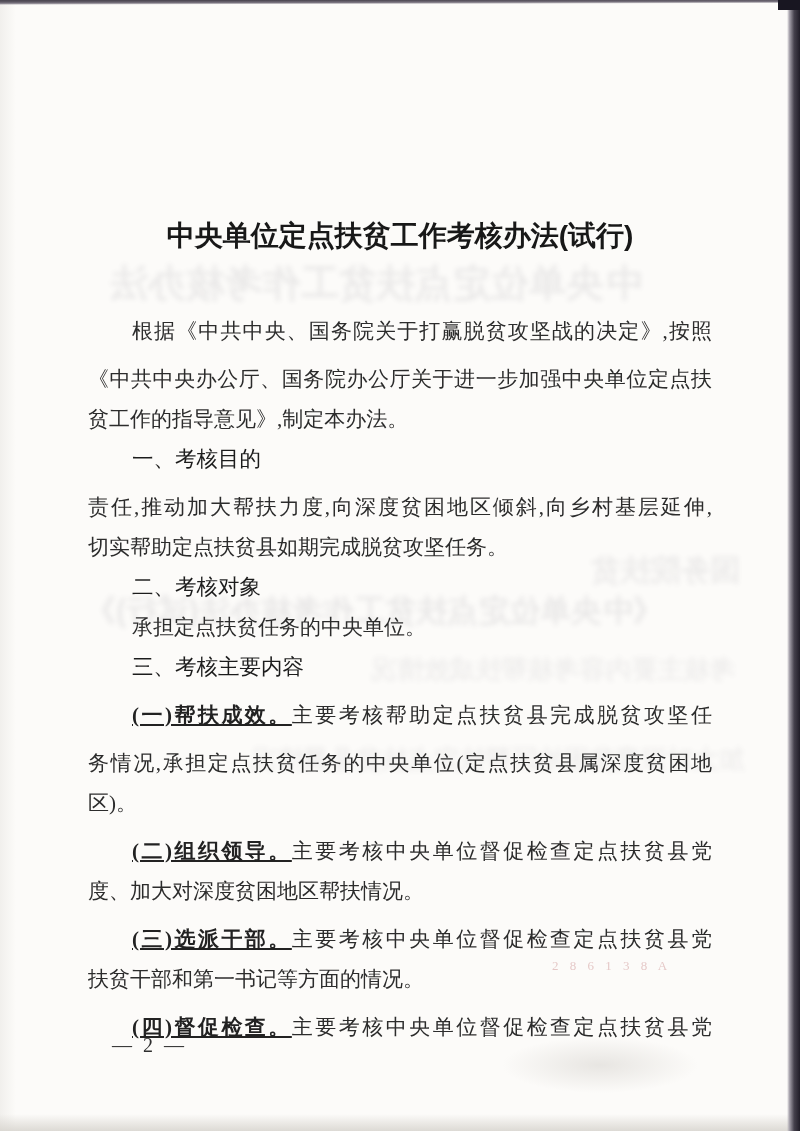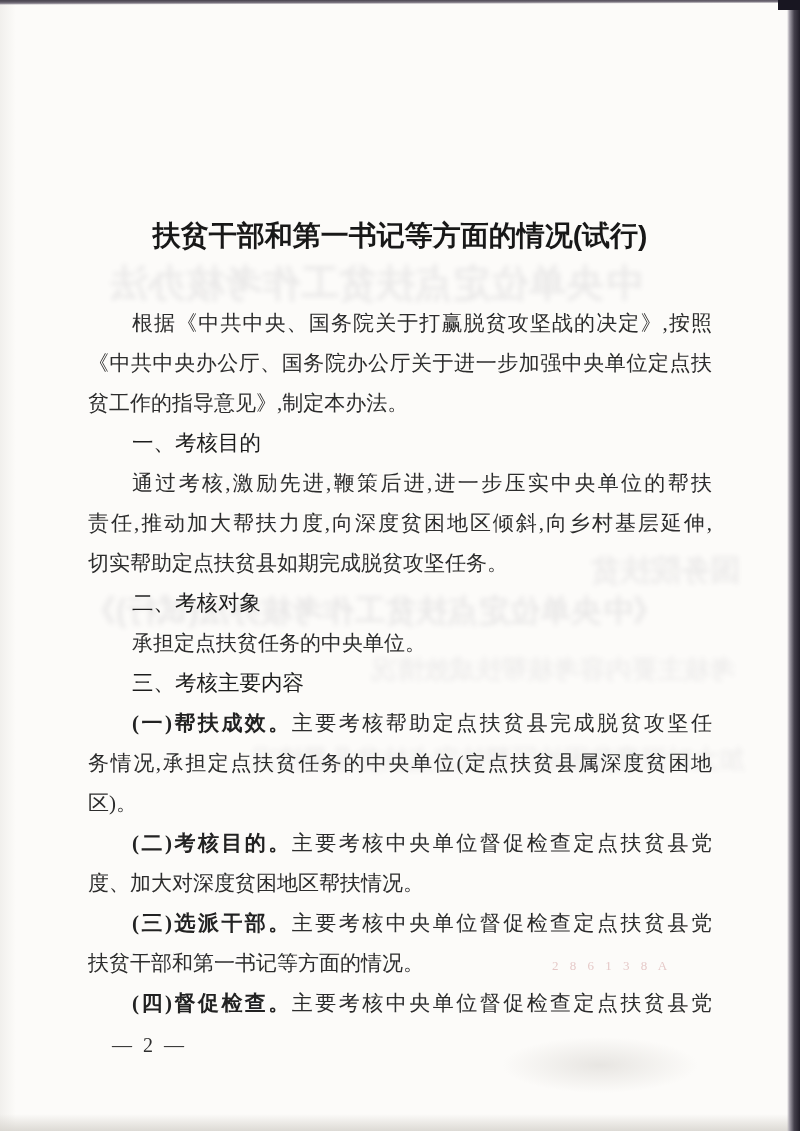--- a/index.html
+++ b/index.html
@@ -49,29 +49,29 @@
   .body-block {
     position: absolute; top: 303px; left: 88px; width: 624px;
     font-size: 21px;
     color: #2c2c2c;
   }
   .line {
     height: 40px;
     line-height: 40px;
     text-justify: inter-character;
   }
-  .fill { text-align: justify; text-align-last: justify; }
+  .fill { text-align: justify; text-align-last: justify; margin-top: 8px; }
   .indent { text-indent: 44px; }
   .hei {
     font-family: "Liberation Sans", sans-serif;
     font-weight: normal;
     color: #1c1c1c;
     font-size: 21.5px;
   }
-  .lead { font-weight: bold; color: #222; }
+  .lead { font-weight: bold; color: #222; text-decoration: underline; }
   .page-number {
     position: absolute; top: 1031px; left: 112px;
     font-size: 20px; line-height: 28px;
     color: #2e2e2e;
     letter-spacing: 3px;
   }
   
   .bleed {
     position: absolute;
     font-family: "Liberation Sans", sans-serif;
@@ -96,37 +96,36 @@
 
 <div class="page">
 
   <div class="bleed" style="top:258px; left:110px; font-size:38px; opacity:0.10;">中央单位定点扶贫工作考核办法</div>
   <div class="bleed" style="top:550px; left:590px; font-size:30px; opacity:0.09;">国务院扶贫</div>
   <div class="bleed" style="top:590px; left:85px; font-size:31px; opacity:0.11;">《中央单位定点扶贫工作考核办法(试行)》</div>
   <div class="bleed" style="top:652px; left:95px; font-size:26px; opacity:0.07; width:640px;">考核主要内容考核帮扶成效情况</div>
   <div class="bleed" style="top:742px; left:85px; font-size:26px; opacity:0.07; width:660px;">加大对深度贫困地区帮扶定点扶贫县属情况</div>
   <div class="stray-mark">2 8 6 1 3 8 A</div>
 
-  <div class="doc-title">扶贫干部和第一书记等方面的情况(试行)</div>
+  <div class="doc-title">中央单位定点扶贫工作考核办法(试行)</div>
 
   <div class="body-block">
     <div class="line fill indent">根据《中共中央、国务院关于打赢脱贫攻坚战的决定》,按照</div>
     <div class="line fill">《中共中央办公厅、国务院办公厅关于进一步加强中央单位定点扶</div>
     <div class="line">贫工作的指导意见》,制定本办法。</div>
     <div class="line hei indent">一、考核目的</div>
-    <div class="line fill indent">通过考核,激励先进,鞭策后进,进一步压实中央单位的帮扶</div>
     <div class="line fill">责任,推动加大帮扶力度,向深度贫困地区倾斜,向乡村基层延伸,</div>
     <div class="line">切实帮助定点扶贫县如期完成脱贫攻坚任务。</div>
     <div class="line hei indent">二、考核对象</div>
     <div class="line indent">承担定点扶贫任务的中央单位。</div>
     <div class="line hei indent">三、考核主要内容</div>
     <div class="line fill indent"><span class="lead">(一)帮扶成效。</span><span>主要考核帮助定点扶贫县完成脱贫攻坚任</span></div>
     <div class="line fill">务情况,承担定点扶贫任务的中央单位(定点扶贫县属深度贫困地</div>
     <div class="line">区)。</div>
-    <div class="line fill indent"><span class="lead">(二)考核目的。</span><span>主要考核中央单位督促检查定点扶贫县党</span></div>
+    <div class="line fill indent"><span class="lead">(二)组织领导。</span><span>主要考核中央单位督促检查定点扶贫县党</span></div>
     <div class="line">度、加大对深度贫困地区帮扶情况。</div>
     <div class="line fill indent"><span class="lead">(三)选派干部。</span><span>主要考核中央单位督促检查定点扶贫县党</span></div>
     <div class="line">扶贫干部和第一书记等方面的情况。</div>
     <div class="line fill indent"><span class="lead">(四)督促检查。</span><span>主要考核中央单位督促检查定点扶贫县党</span></div>
   </div>
 
   <div class="page-number">— 2 —</div>
 
   <div class="edge-top"></div>
   <div class="edge-right"></div>

